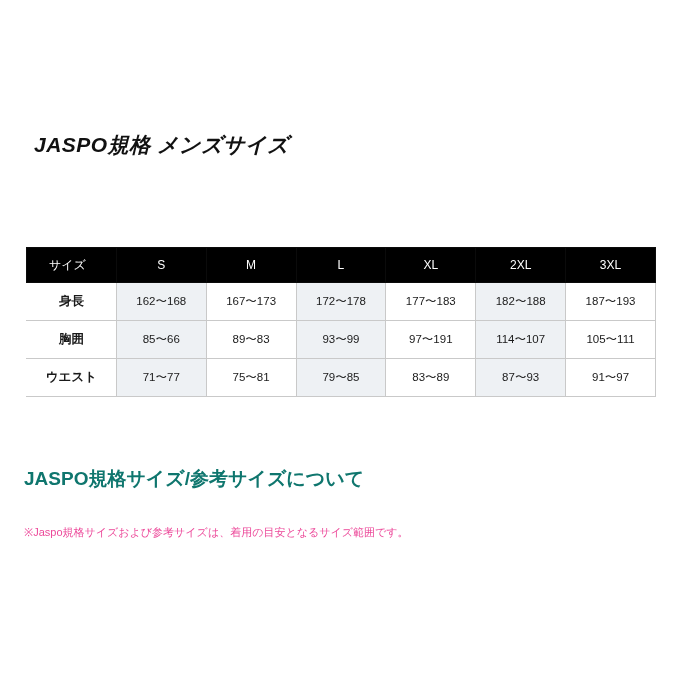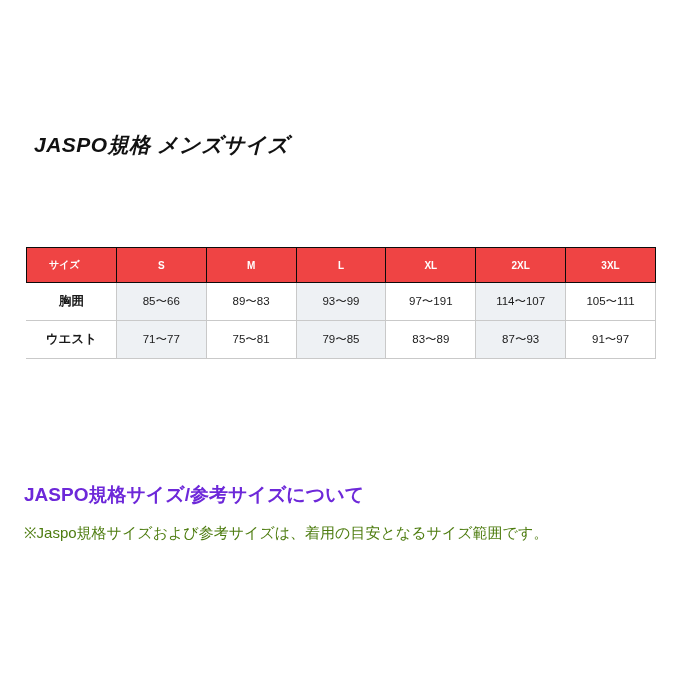--- a/index.html
+++ b/index.html
@@ -44,61 +44,61 @@
   .size-table td {
     border: 1px solid #c9c9c9;
     font-size: 11.5px;
     font-weight: normal;
     text-align: center;
     height: 37px;
     padding: 0;
     color: #1a1a1a;
   }
   .size-table thead th {
-    background: #ef4444;
+    background: #000000;
     color: #ffffff;
     border: 1px solid #0b0b0b;
-    font-weight: bold;
-    font-size: 10px;
+    font-weight: normal;
+    font-size: 12px;
     height: 34px;
   }
   .size-table thead th.corner {
     text-align: left;
     padding-left: 22px;
   }
   .size-table tbody th.rowhead {
     background: #ffffff;
     font-weight: bold;
     font-size: 12.5px;
     text-align: center;
     border-left: 1px solid #ffffff;
     color: #1a1a1a;
   }
   .size-table td.alt {
     background: #eef1f4;
   }
   .heading-sub {
     position: absolute;
     left: 24px;
-    top: 482px;
+    top: 466px;
     font-size: 19px;
     font-weight: bold;
-    color: #6d28d9;
+    color: #0f766e;
     white-space: nowrap;
   }
   .notes {
     position: absolute;
     left: 24px;
     top: 521px;
     width: 636px;
   }
   .notes .note {
-    font-size: 15px;
+    font-size: 11px;
     line-height: 23px;
-    color: #4d7c0f;
+    color: #ec4899;
     white-space: nowrap;
   }
 </style>
 </head>
 <body>
 
 <div class="page">
 
   <div class="heading-main">JASPO規格 メンズサイズ</div>
 
@@ -108,20 +108,29 @@
         <th class="corner">サイズ</th>
         <th>S</th>
         <th>M</th>
         <th>L</th>
         <th>XL</th>
         <th>2XL</th>
         <th>3XL</th>
       </tr>
     </thead>
     <tbody>
+      <tr>
+        <th class="rowhead">身長</th>
+        <td class="alt">162〜168</td>
+        <td>167〜173</td>
+        <td class="alt">172〜178</td>
+        <td>177〜183</td>
+        <td class="alt">182〜188</td>
+        <td>187〜193</td>
+      </tr>
       <tr>
         <th class="rowhead">胸囲</th>
         <td class="alt">85〜66</td>
         <td>89〜83</td>
         <td class="alt">93〜99</td>
         <td>97〜191</td>
         <td class="alt">114〜107</td>
         <td>105〜111</td>
       </tr>
       <tr>

